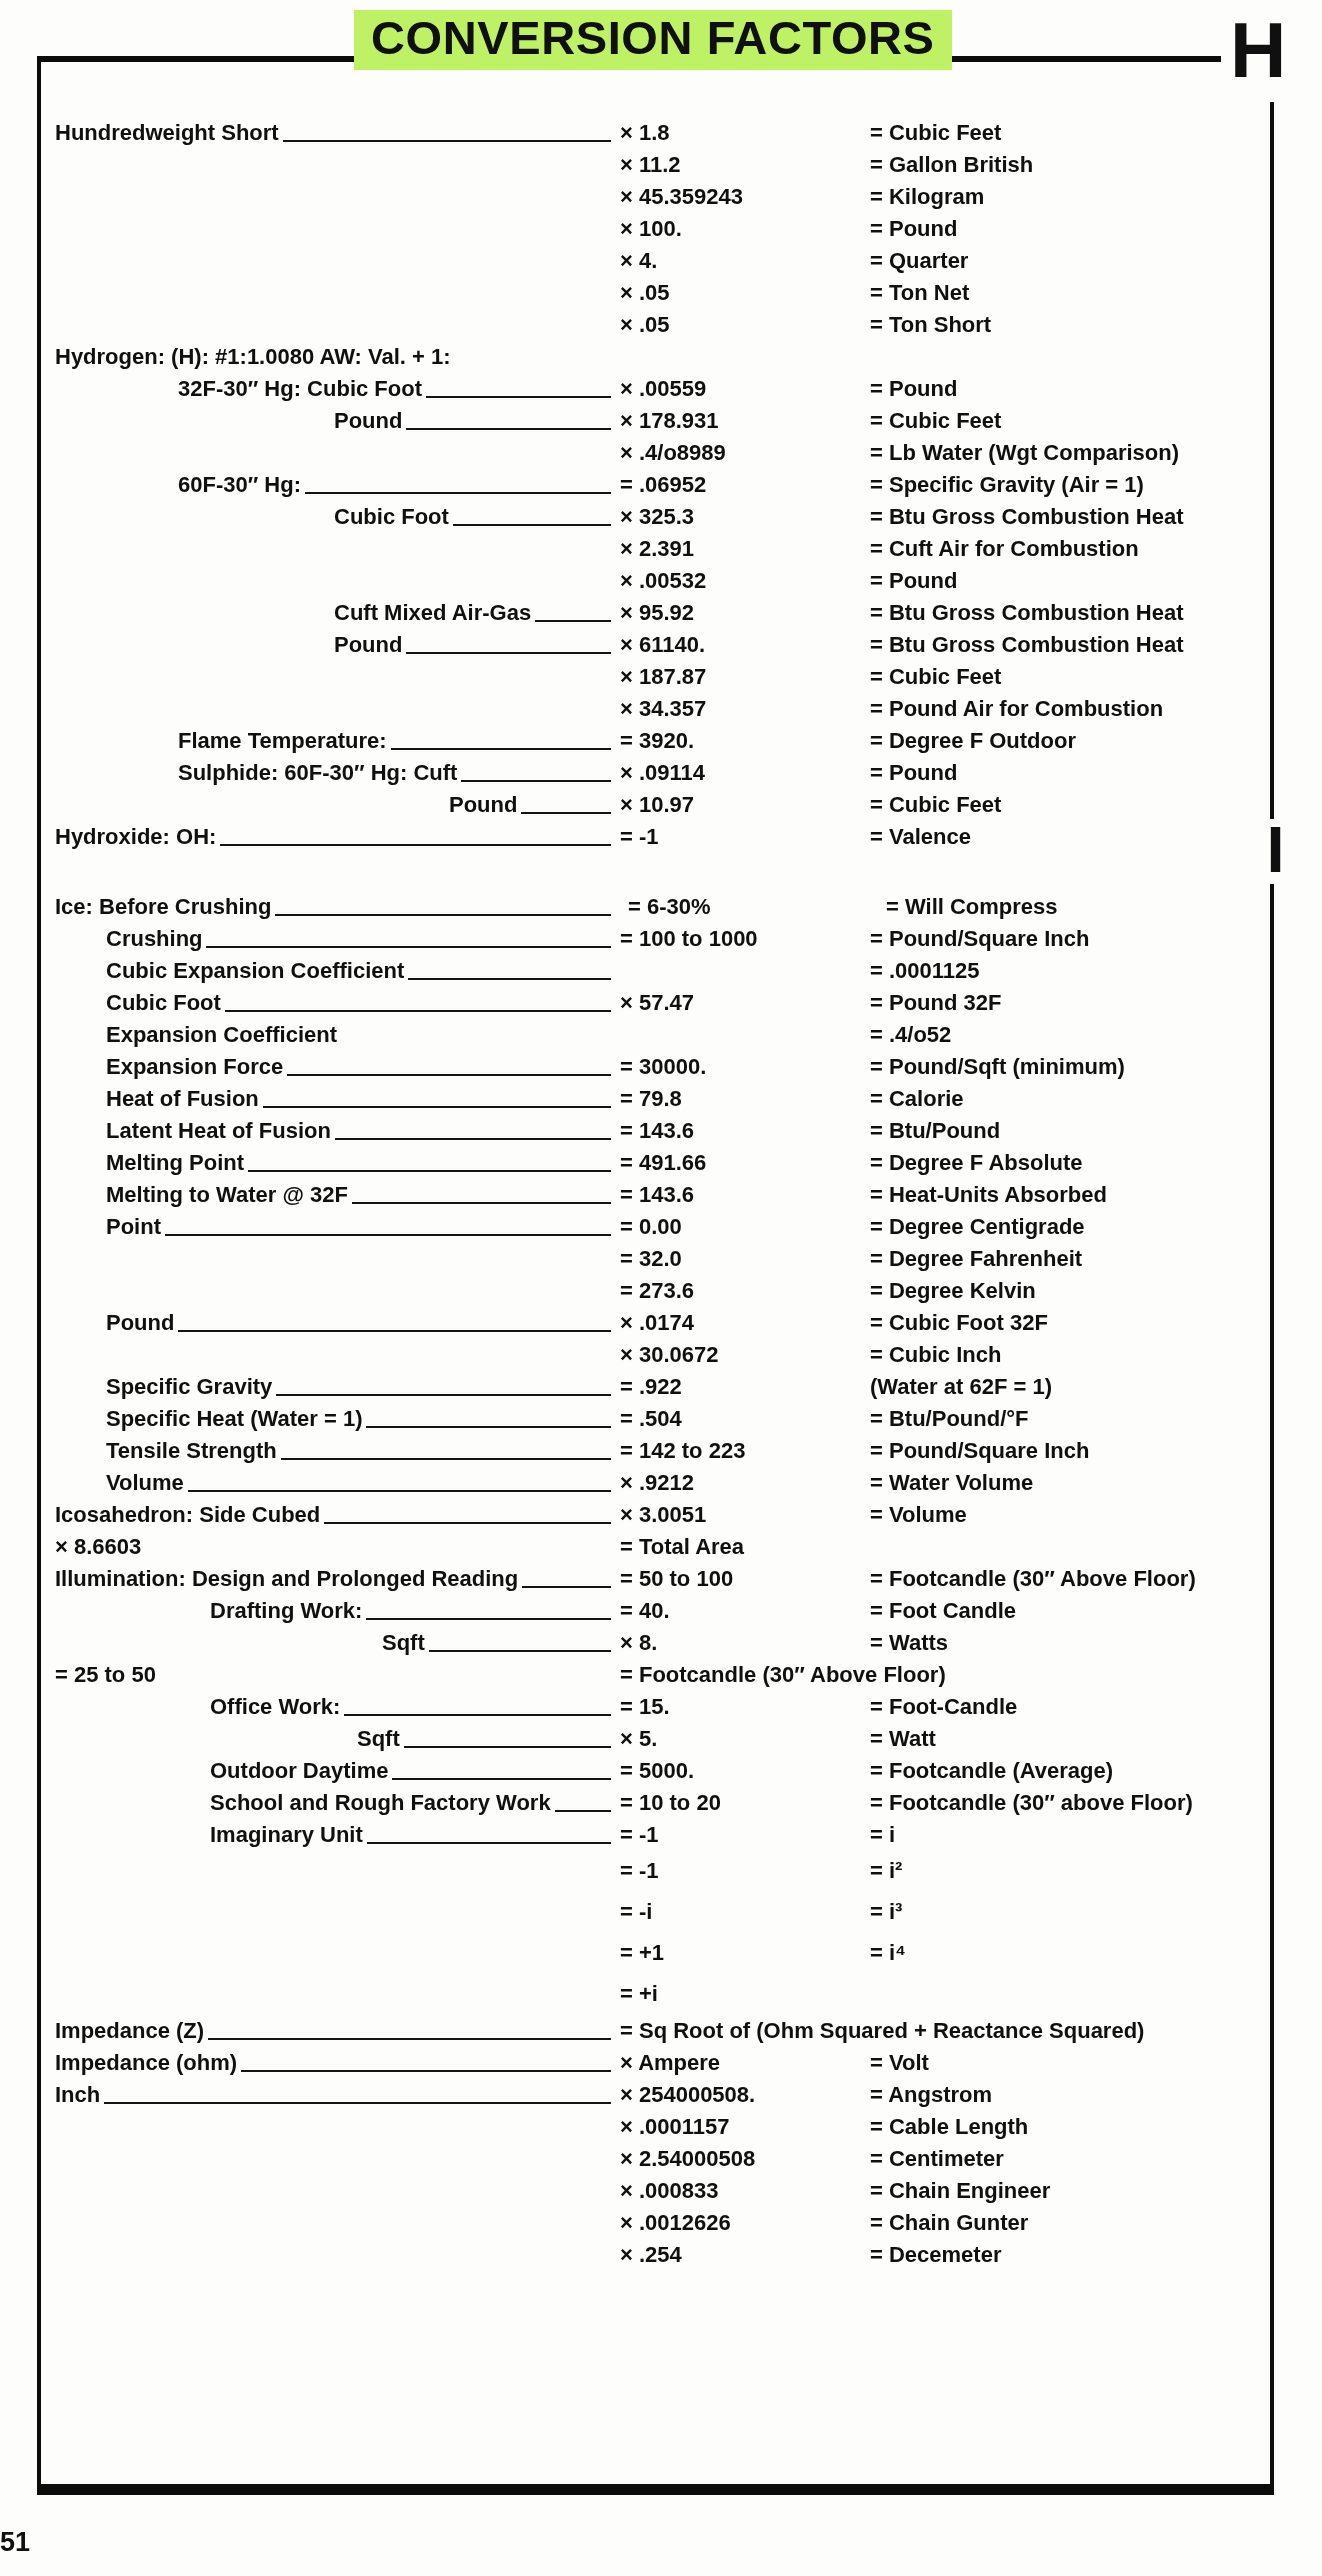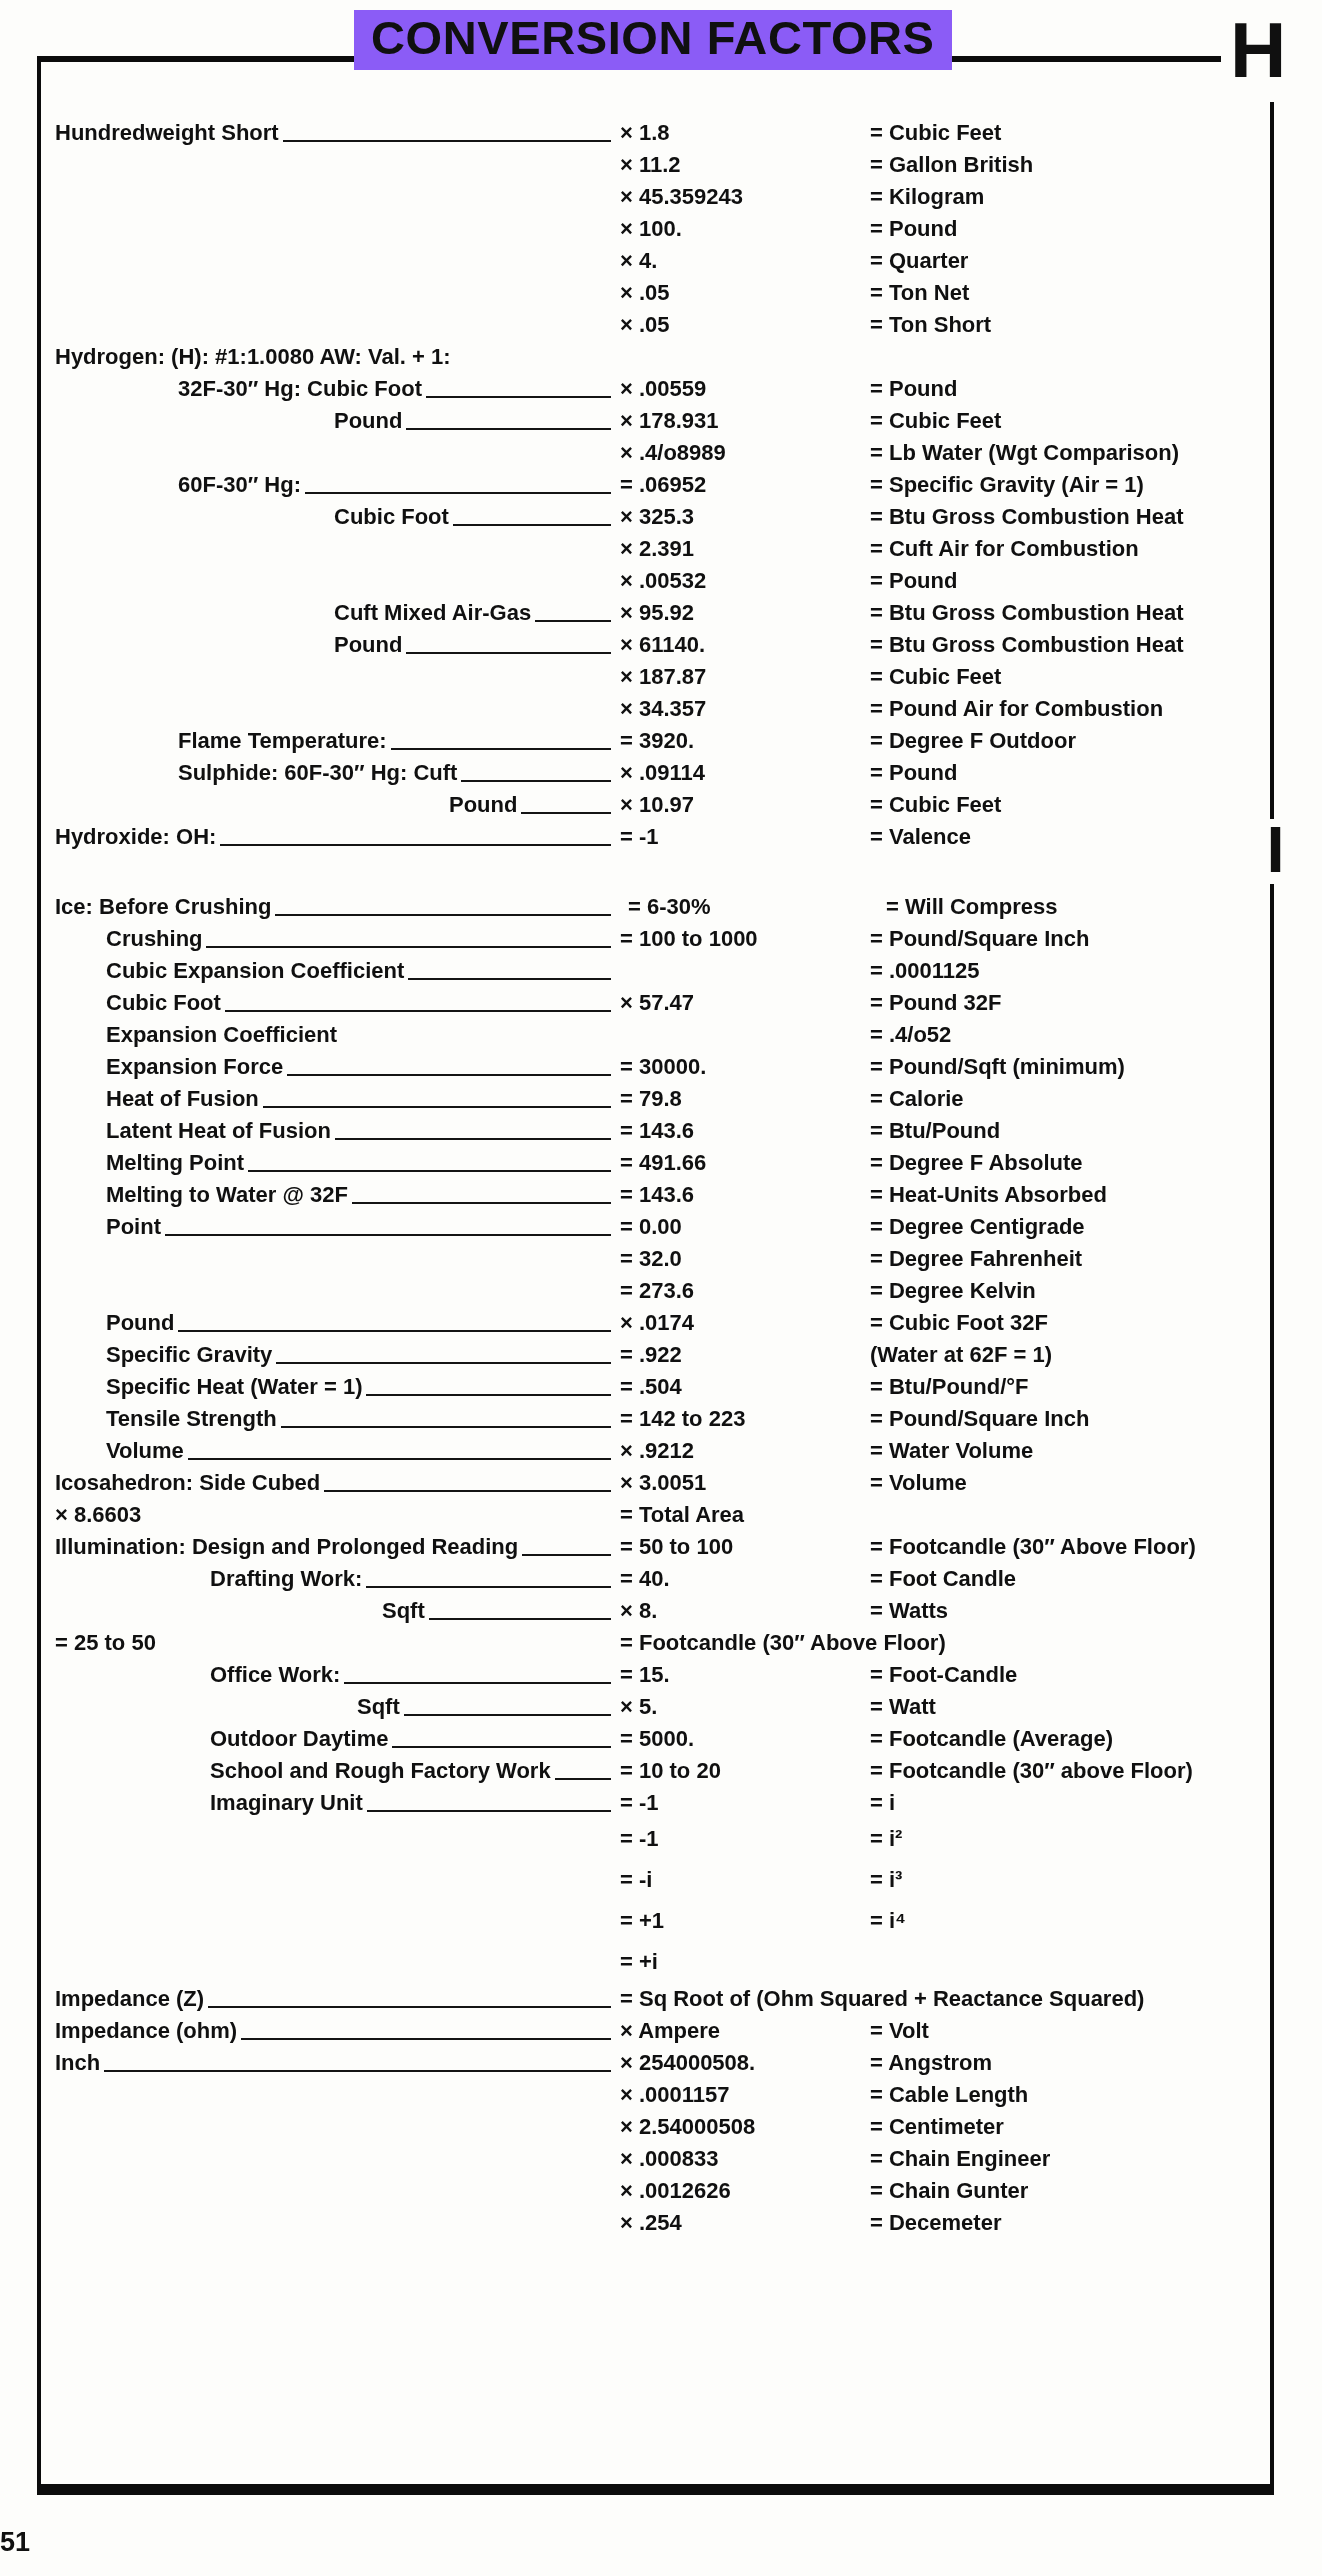--- a/index.html
+++ b/index.html
@@ -14,21 +14,21 @@
   .page-box{
     position:absolute;left:37px;top:56px;width:1229px;height:2422px;
     border:4.5px solid #0c0c0c;border-top-width:6.5px;border-bottom-width:11.7px;
     background:transparent;
   }
 
   
   .title{
     position:absolute;top:10.4px;left:354px;margin:0;
     font-size:47px;font-weight:700;letter-spacing:0.6px;line-height:56px;
-    background:#8b5cf6;padding:0 17px 3.9px 17px;white-space:nowrap;
+    background:#bef264;padding:0 17px 3.9px 17px;white-space:nowrap;
   }
   .tab-top{
     position:absolute;top:5.2px;left:1221px;width:91px;height:97px;
     font-size:78px;font-weight:700;line-height:91px;text-align:left;
     background:#fdfdfb;padding-left:9px;
   }
   .tab-side{
     position:absolute;left:1256px;top:819px;width:39px;height:65px;
     background:#fdfdfb;text-align:center;
     font-size:65px;font-weight:700;line-height:62px;
@@ -354,20 +354,27 @@
       </div>
       <div class="row">
         <div class="cell label-cell indent-ice">
           <span class="label-text">Pound</span>
           <span class="leader"></span>
         </div>
         <div class="cell value-cell">× .0174</div>
         <div class="cell unit-cell">= Cubic Foot 32F</div>
       </div>
       <div class="row">
+        <div class="cell label-cell indent-none">
+          <span class="label-text"></span>
+        </div>
+        <div class="cell value-cell">× 30.0672</div>
+        <div class="cell unit-cell">= Cubic Inch</div>
+      </div>
+      <div class="row">
         <div class="cell label-cell indent-ice">
           <span class="label-text">Specific Gravity</span>
           <span class="leader"></span>
         </div>
         <div class="cell value-cell">= .922</div>
         <div class="cell unit-cell">(Water at 62F = 1)</div>
       </div>
       <div class="row">
         <div class="cell label-cell indent-ice">
           <span class="label-text">Specific Heat (Water = 1)</span>

